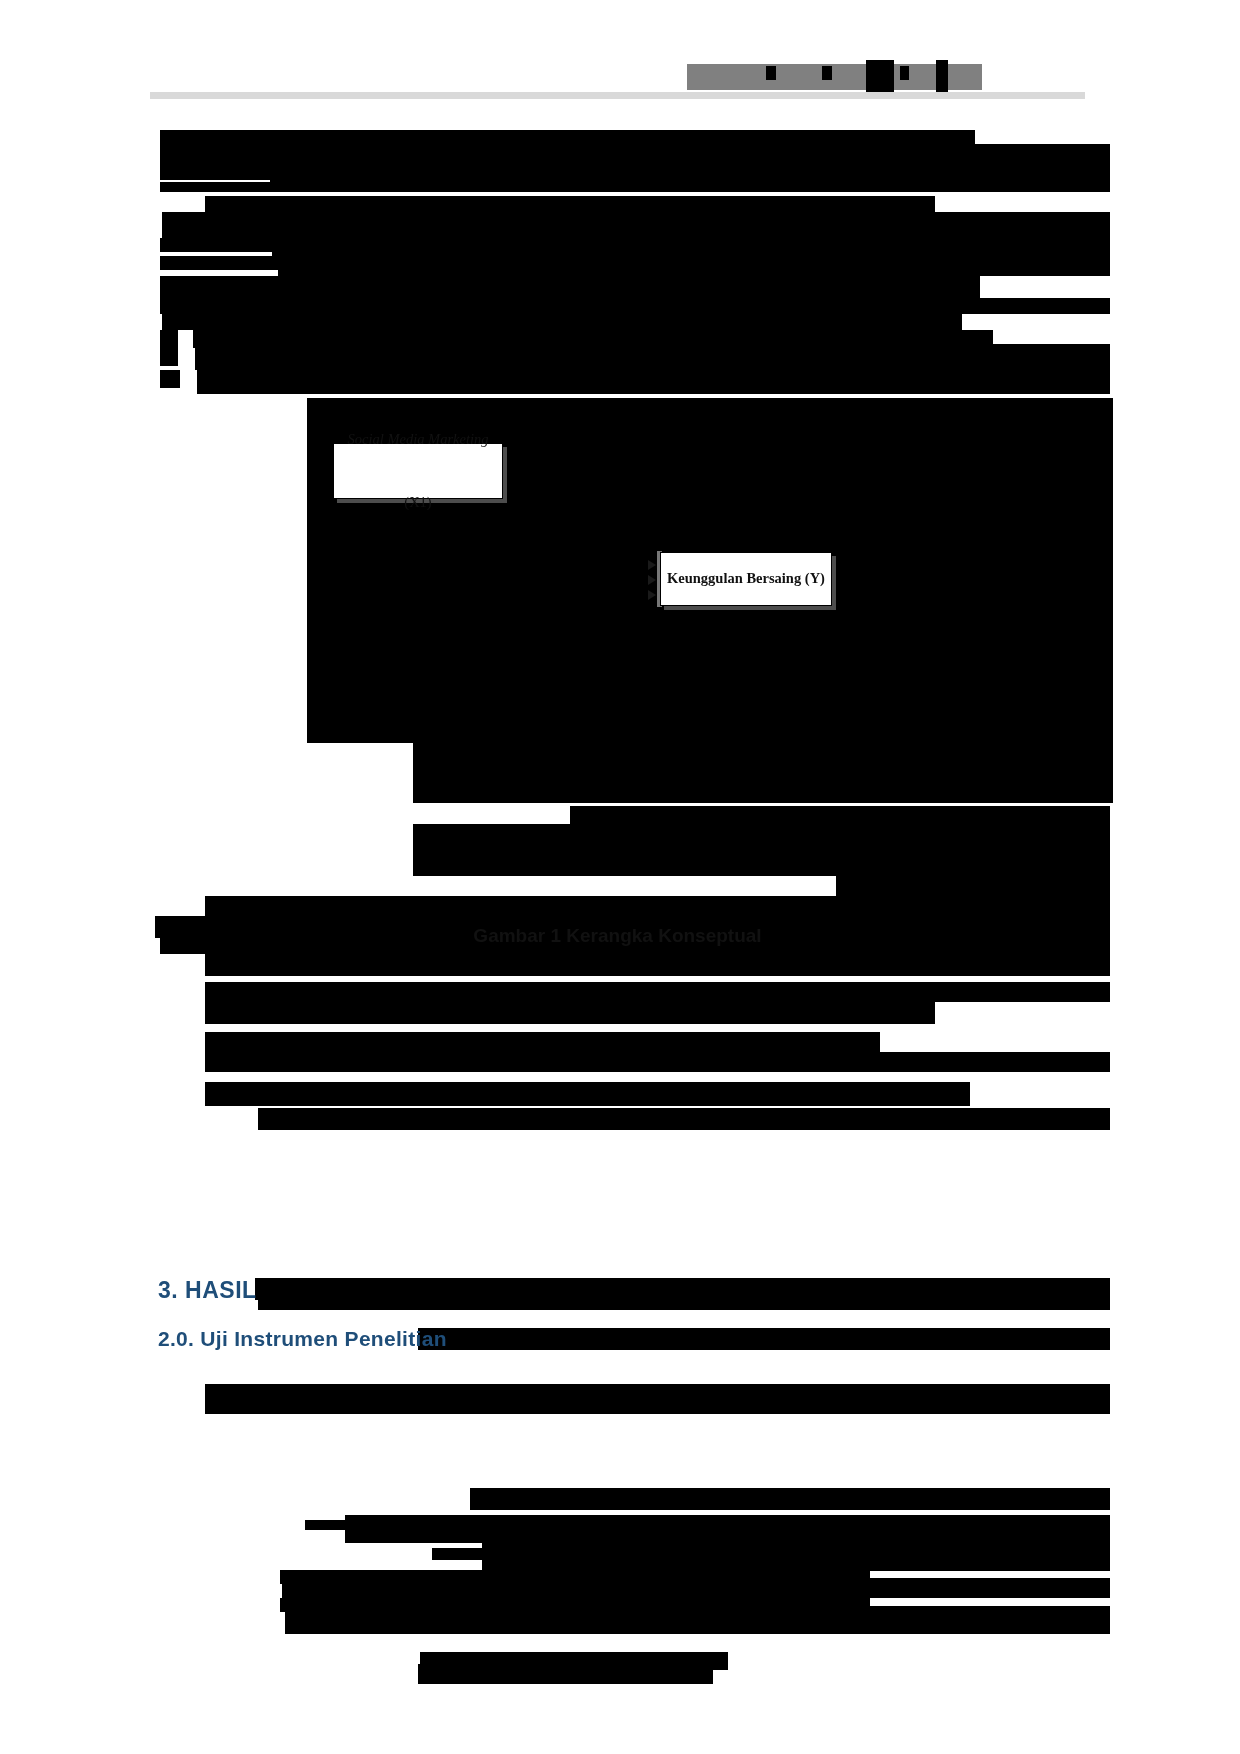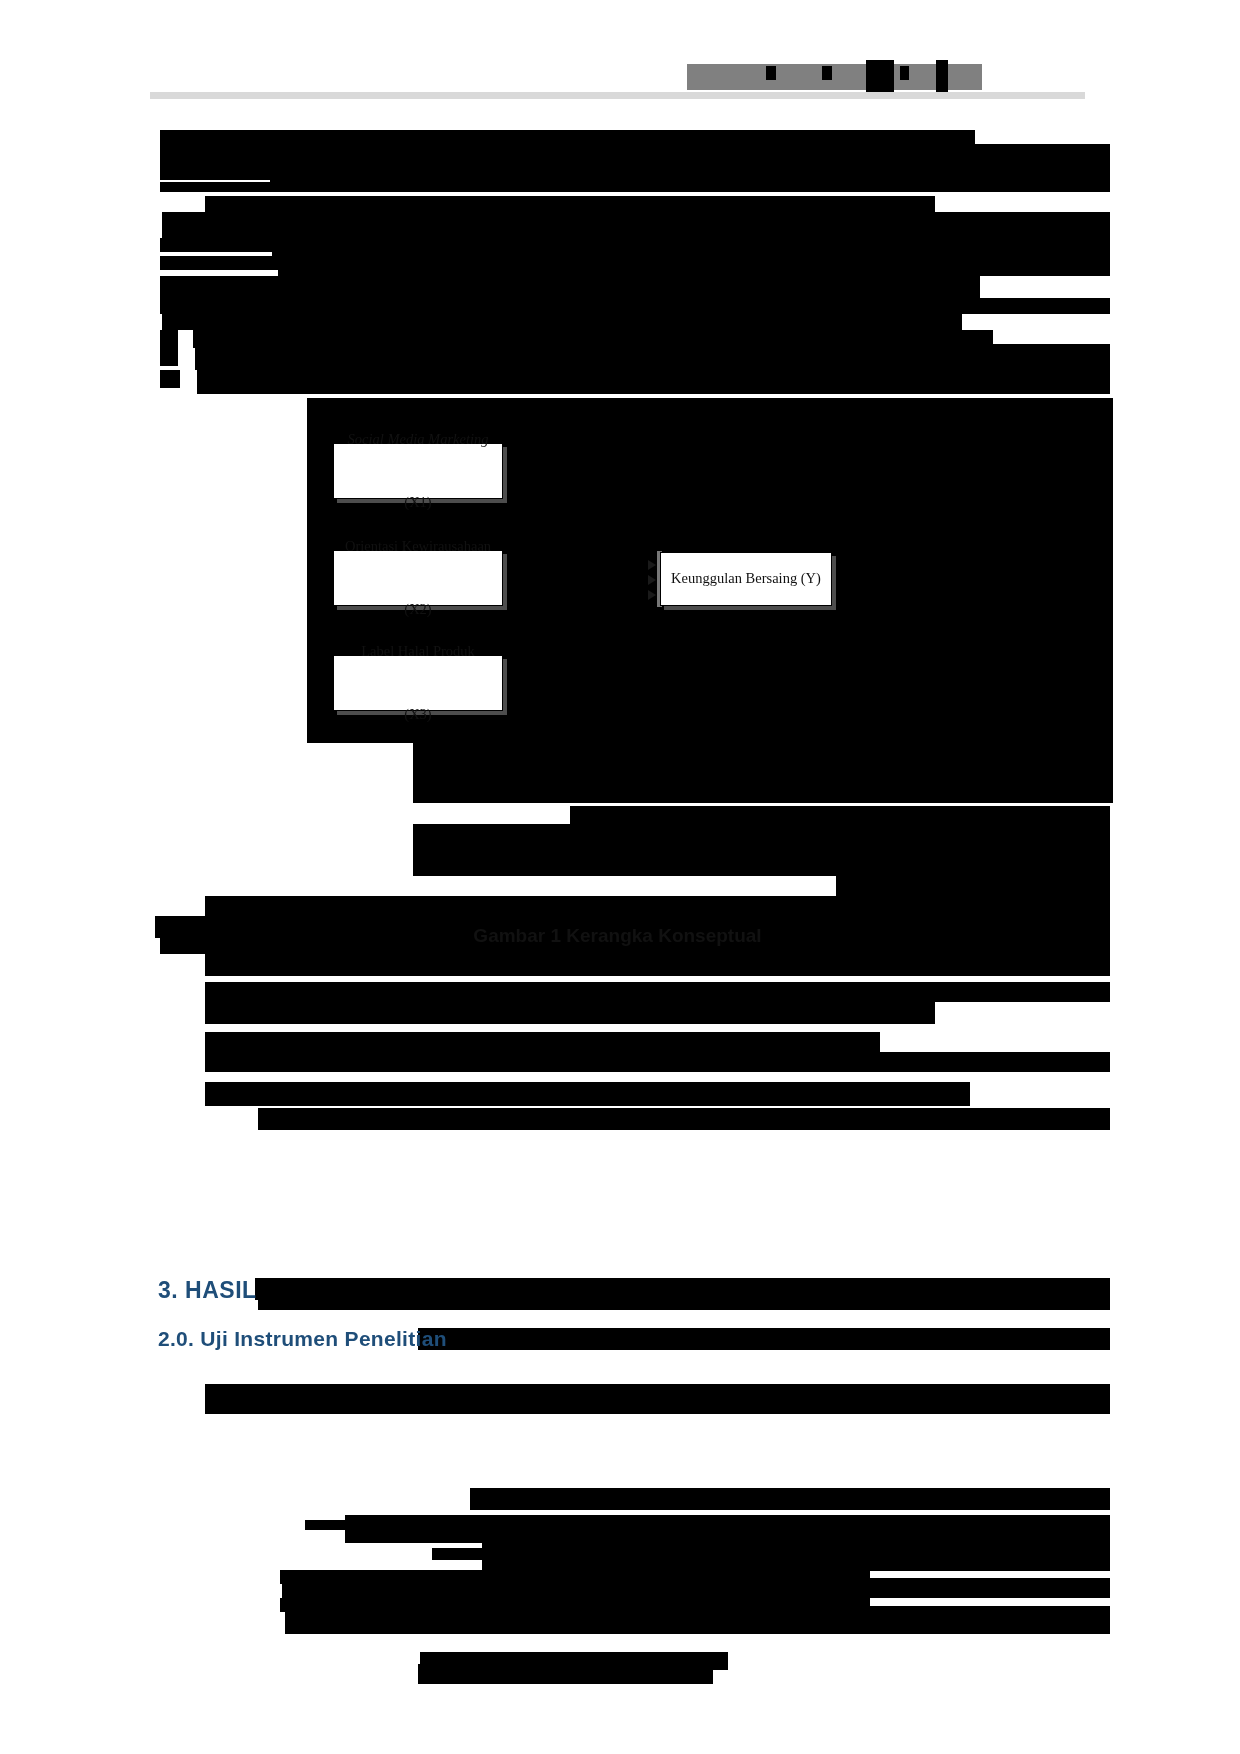--- a/index.html
+++ b/index.html
@@ -30,21 +30,21 @@
     font-family:"Liberation Serif", serif;color:#111;
     text-align:center;line-height:1.45;
   }
   .node .l1{font-size:14.5px;}
   .node .l1.ital{font-style:italic;}
   .node .l2{font-size:14.5px;margin-top:42px;}
   #node-x1{left:333px;top:443px;width:168px;height:54px;}
   #node-x2{left:333px;top:550px;width:168px;height:54px;}
   #node-x3{left:333px;top:655px;width:168px;height:54px;}
   #node-y{left:660px;top:552px;width:170px;height:52px;justify-content:center;}
-  #node-y .l1{font-size:14.5px;}
+  #node-y .l1{font-size:14.5px;font-weight:bold;}
 
   
   .arrowhead{position:absolute;width:0;height:0;border-top:5px solid transparent;
     border-bottom:5px solid transparent;border-left:8px solid #1a1a1a;}
   #ah1{left:648px;top:560px;}
   #ah2{left:648px;top:575px;}
   #ah3{left:648px;top:590px;}
   .edge-stub{position:absolute;background:#777;width:5px;}
   #es1{left:657px;top:551px;height:56px;}
 
@@ -147,29 +147,21 @@
   <div class="edge-stub" id="es1"></div>
   <div class="arrowhead" id="ah1"></div>
   <div class="arrowhead" id="ah2"></div>
   <div class="arrowhead" id="ah3"></div>
 
   <div class="node" id="node-x1">
     <span class="l1 ital">Social Media Marketing</span>
     <span class="l2">(X1)</span>
   </div>
 
-  <div class="node" id="node-x2">
-    <span class="l1">Orientasi Kewirausahaan</span>
-    <span class="l2">(X2)</span>
-  </div>
 
-  <div class="node" id="node-x3">
-    <span class="l1">Label Halal Produk</span>
-    <span class="l2">(X3)</span>
-  </div>
 
   <div class="node" id="node-y">
     <span class="l1">Keunggulan Bersaing (Y)</span>
   </div>
 
   <div id="figure-caption">Gambar 1 Kerangka Konseptual</div>
 
   <div class="heading-blue" id="heading-hasil">3.   HASIL</div>
   <div class="heading-blue" id="heading-uji">2.0. Uji Instrumen Penelitian</div>
 

